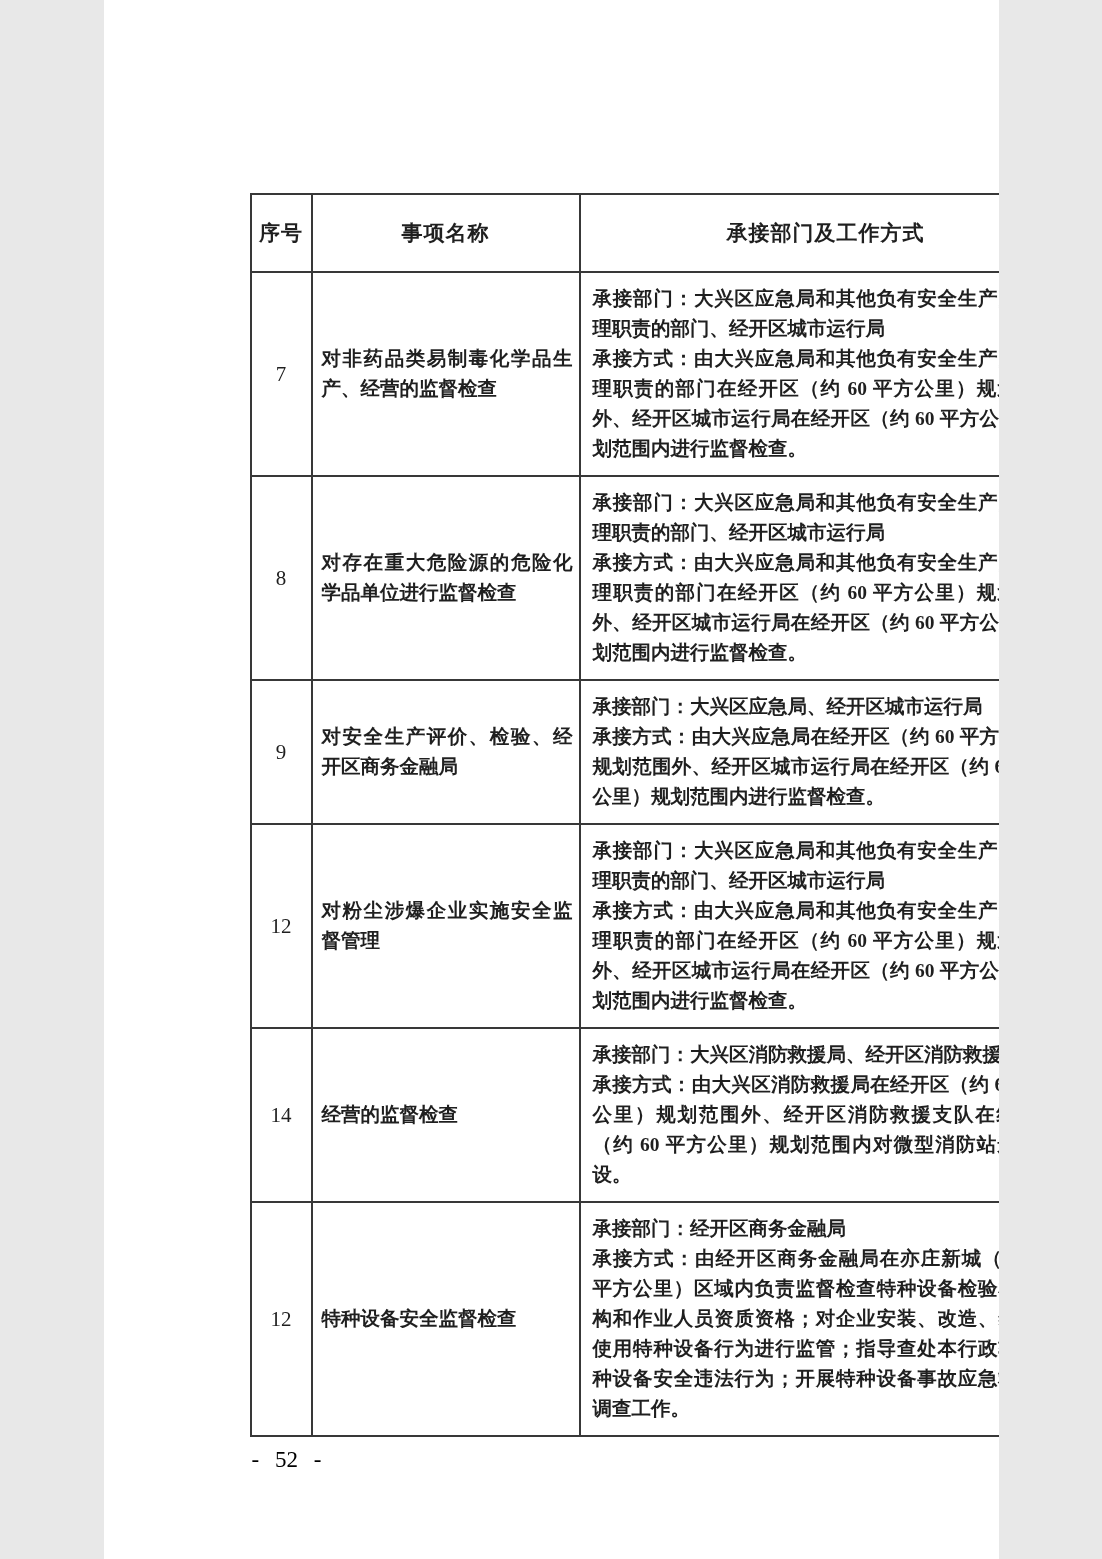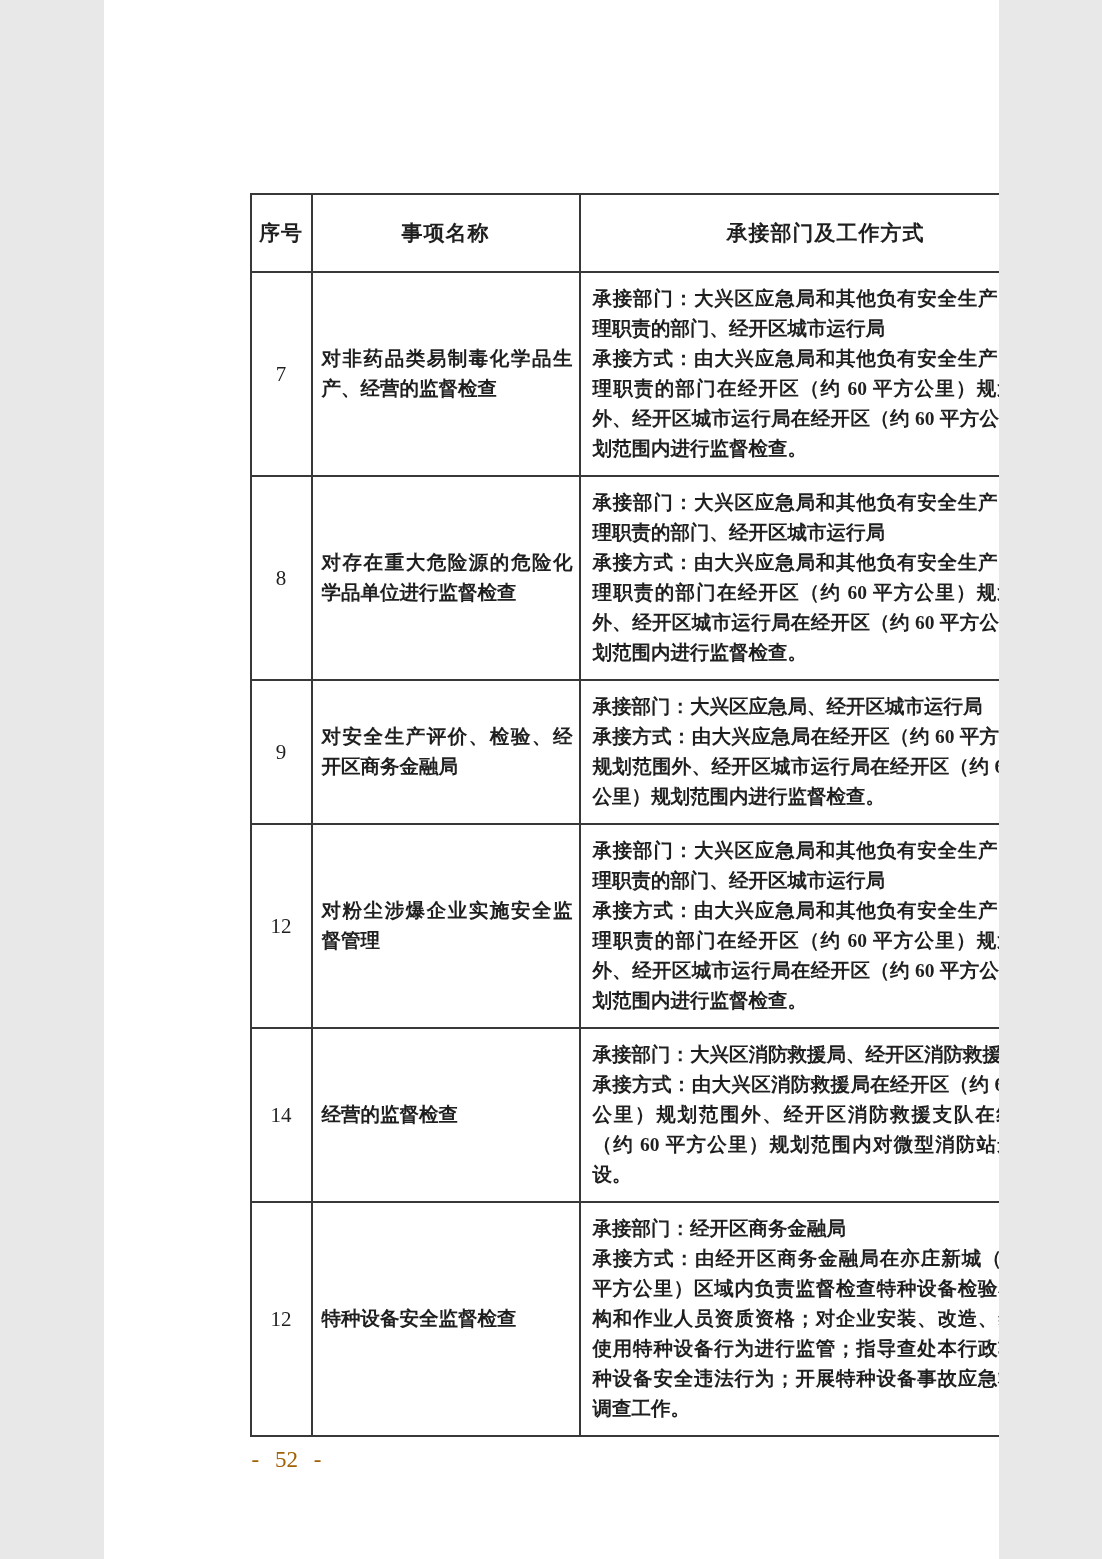--- a/index.html
+++ b/index.html
@@ -55,21 +55,21 @@
     padding: 11px 12px 11px 12px;
     text-align: justify;
     white-space: pre-line;
   }
   .page-number {
     position: absolute;
     left: 148px;
     top: 1446px;
     font-size: 23px;
     line-height: 27px;
-    color: #a16207;
+    color: #000000;
     word-spacing: 10px;
     font-family: "Liberation Serif", serif;
   }
 </style>
 </head>
 <body>
 
 <div class="page">
 
   <table class="doc-table">

